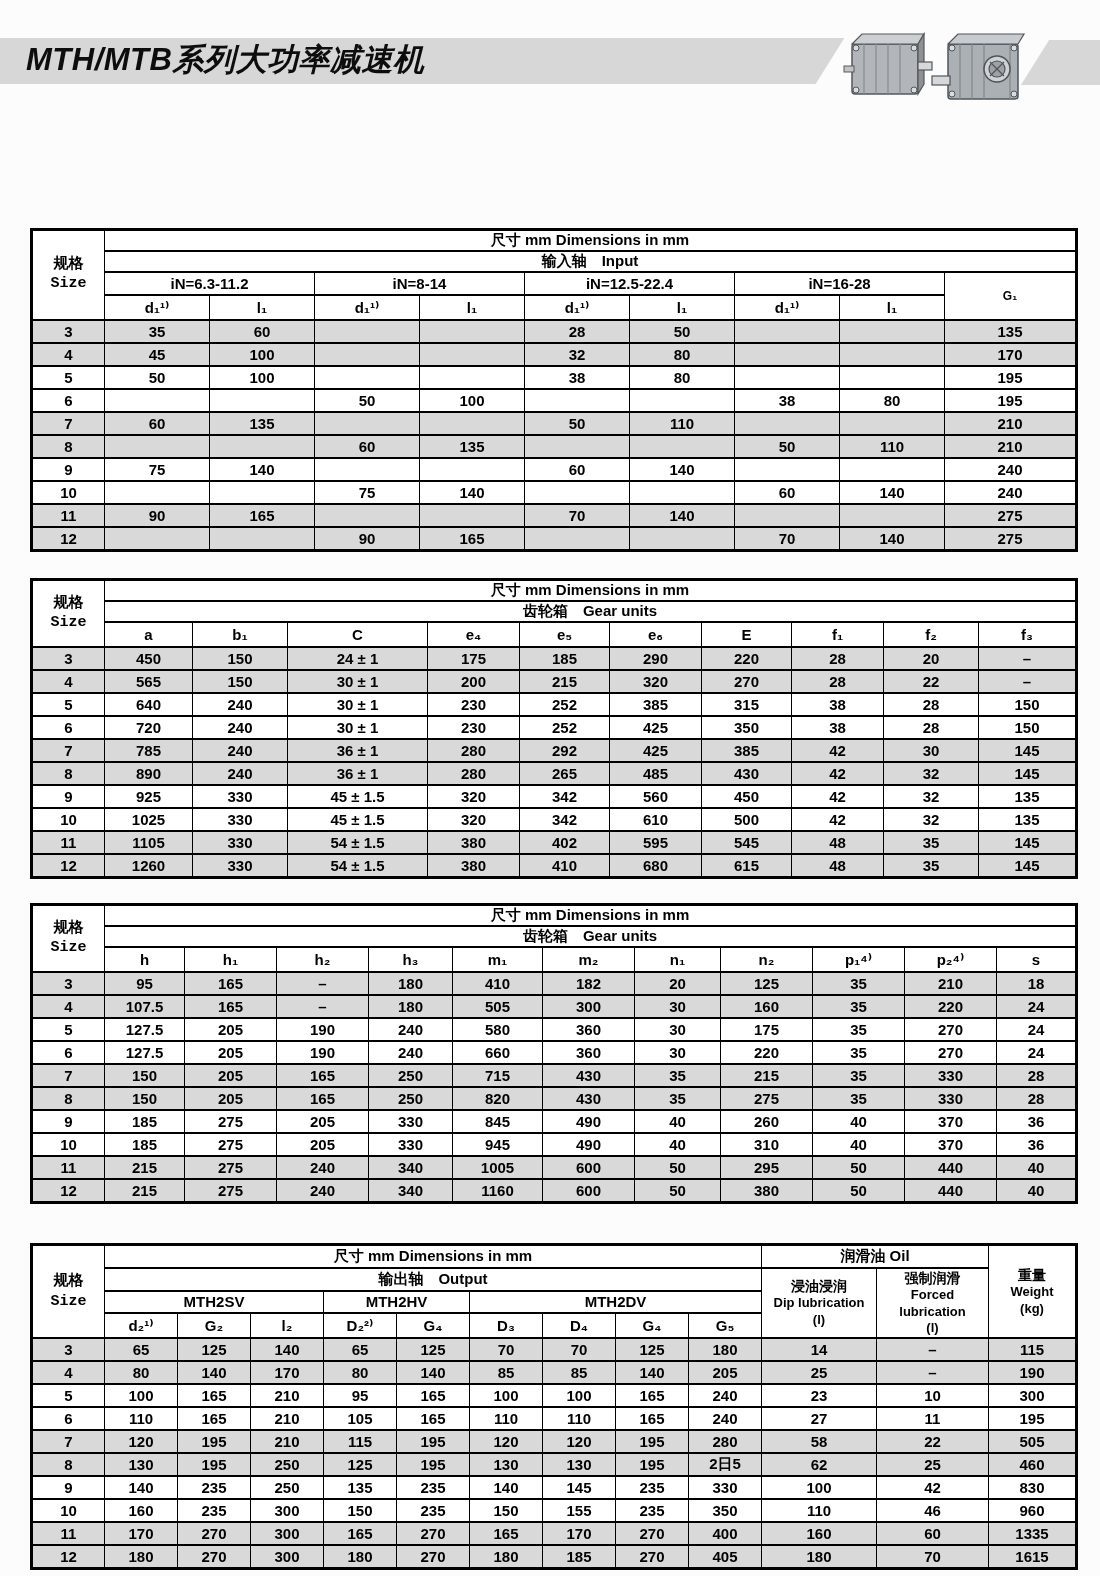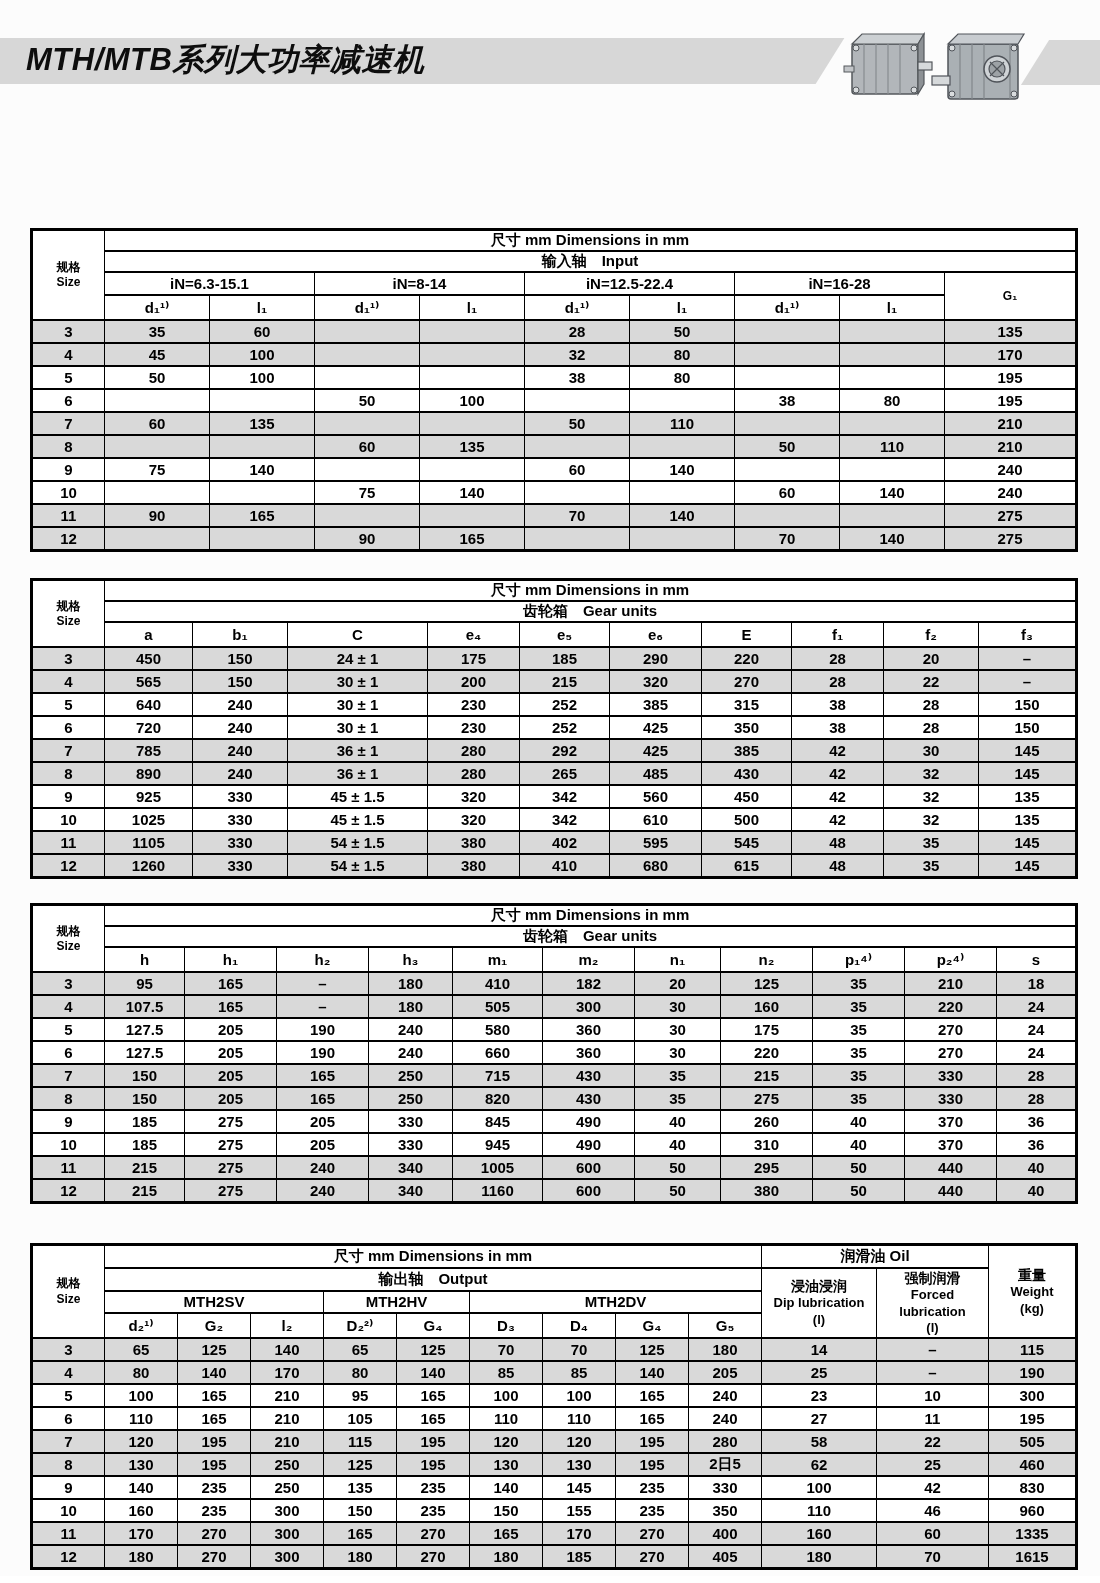--- a/index.html
+++ b/index.html
@@ -29,21 +29,21 @@
   .t1{top:228px;} .t2{top:578px;} .t3{top:903px;} .t4{top:1243px;}
   th,td{
     border:1px solid #000;border-top-width:2px;border-bottom-width:2px;
     text-align:center;vertical-align:middle;padding:0 1px;
     font-size:15px;font-weight:bold;background:#fff;overflow:hidden;
   }
   .h21{height:21px;} .h23{height:23px;} .h25{height:25px;}
   tbody tr{height:23px;}
   tbody tr.shaded td{background:#d9d9d9;}
   .stack span{display:block;line-height:1.25;}
-  .size-h{font-size:12px;}
+  .size-h{font-size:15px;font-family:Liberation Mono, monospace;}
   .g1h{font-size:12px;}
   .small-en{font-size:13px;}
   .t4 .stack span{line-height:1.3;}
   .t4 .cnline{font-size:14px;}
 </style>
 </head>
 <body>
 
 <div class="page">
 
@@ -98,21 +98,21 @@
         <th rowspan="4" class="size-h stack">
           <span>规格</span>
           <span>Size</span>
         </th>
         <th colspan="9">尺寸 mm Dimensions in mm</th>
       </tr>
       <tr class="h21">
           <th colspan="9">输入轴　Input</th>
         </tr>
       <tr class="h23">
-        <th colspan="2">iN=6.3-15.1</th>
+        <th colspan="2">iN=6.3-11.2</th>
         <th colspan="2">iN=8-14</th>
         <th colspan="2">iN=12.5-22.4</th>
         <th colspan="2">iN=16-28</th>
         <th rowspan="2" class="g1h">G₁</th>
       </tr>
       <tr class="h25">
         <th>d₁¹⁾</th>
         <th>l₁</th>
         <th>d₁¹⁾</th>
         <th>l₁</th>

